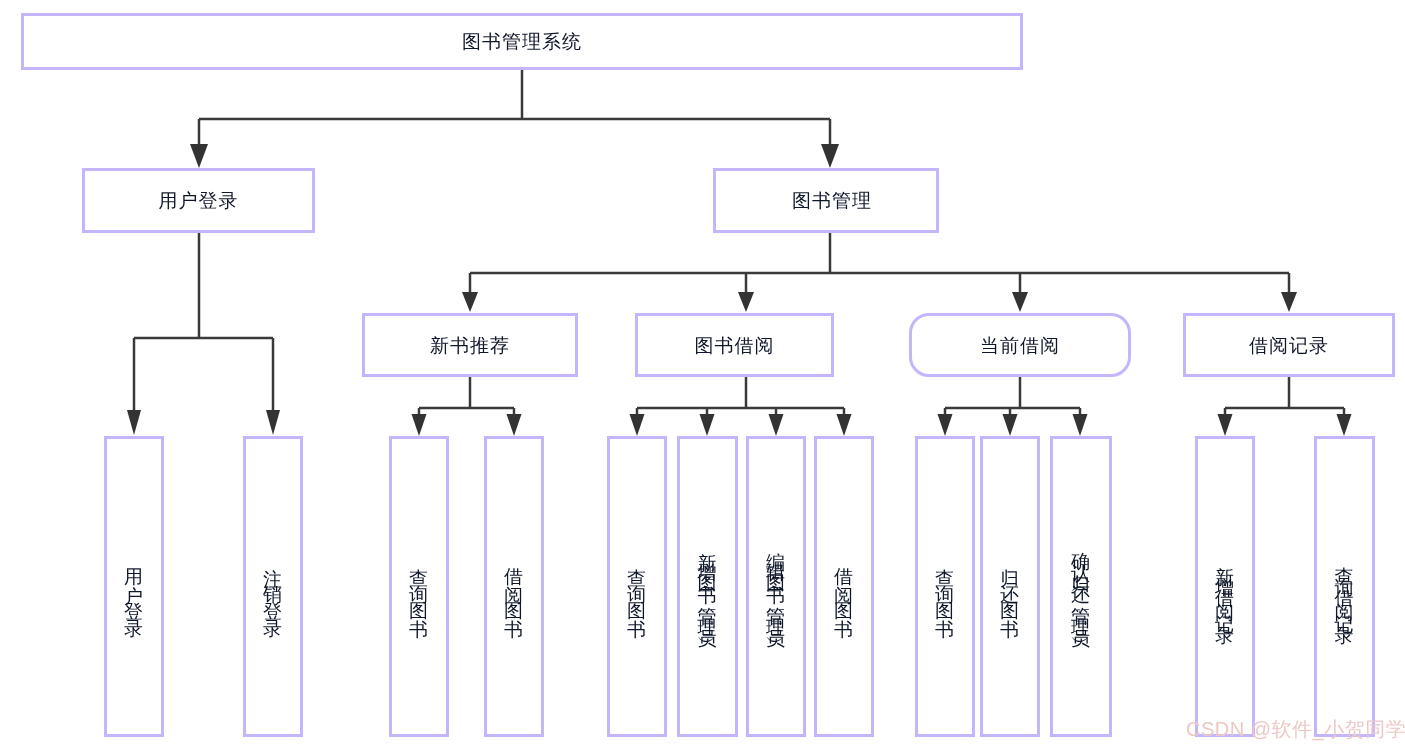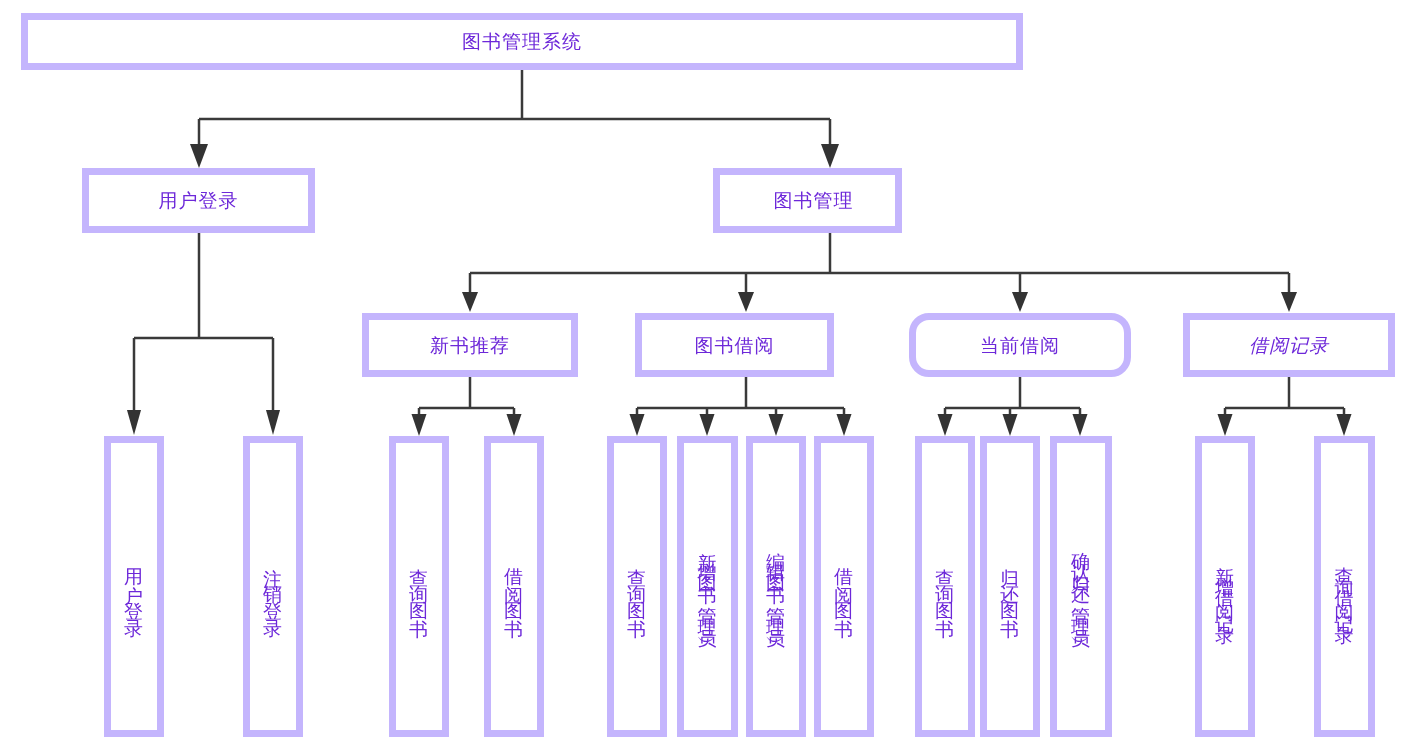--- a/index.html
+++ b/index.html
@@ -3,32 +3,32 @@
 <meta charset="utf-8">
 <style>
   html,body{margin:0;padding:0;background:#ffffff;}
   .canvas{
     position:relative;width:1405px;height:747px;background:#ffffff;
     font-family:"Liberation Sans","DejaVu Sans",sans-serif;overflow:hidden;
   }
   .wires{position:absolute;left:0;top:0;width:1405px;height:747px;z-index:1;}
   .box{
     position:absolute;box-sizing:border-box;background:#ffffff;
-    border:7px solid #c4b5fd;color:#6d28d9;z-index:2;
+    border:3px solid #c4b5fd;color:#0f172a;z-index:2;
     display:flex;align-items:center;justify-content:center;
     font-size:19px;line-height:1;letter-spacing:1px;
   }
   .root{left:21px;top:13px;width:1002px;height:57px;}
   .lv2a{left:82px;top:168px;width:233px;height:65px;}
-  .lv2b{left:713px;top:168px;width:189px;height:65px;padding-left:12px;}
+  .lv2b{left:713px;top:168px;width:226px;height:65px;padding-left:12px;}
   .lv3{top:313px;height:64px;}
   .l3a{left:362px;width:216px;}
   .l3b{left:635px;width:199px;}
   .l3c{left:909px;width:222px;border-radius:20px;}
-  .l3d{left:1183px;width:212px;font-style:italic;}
+  .l3d{left:1183px;width:212px;}
   .leaf{
     top:436px;height:301px;
     writing-mode:vertical-rl;text-orientation:mixed;
   }
   .ls4{letter-spacing:17px;}
   .ls6{letter-spacing:12px;}
   .ls9{letter-spacing:11px;}
   .u1{left:104px;width:60px;}  .u2{left:243px;width:60px;}
   .n1{left:389px;width:60px;}  .n2{left:484px;width:60px;}
   .b1{left:607px;width:60px;}  .b2{left:677px;width:61px;}
@@ -144,14 +144,15 @@
   <div class="box leaf ls9 b3">编辑图书（管理员）</div>
   <div class="box leaf ls4 b4">借阅图书</div>
 
   <div class="box leaf ls4 c1">查询图书</div>
   <div class="box leaf ls4 c2">归还图书</div>
   <div class="box leaf ls9 c3">确认归还（管理员）</div>
 
   <div class="box leaf ls6 r1">新增借阅记录</div>
   <div class="box leaf ls6 r2">查询借阅记录</div>
 
+  <div class="watermark">CSDN @软件_小贺同学</div>
 
 </div>
 
 </body></html>

